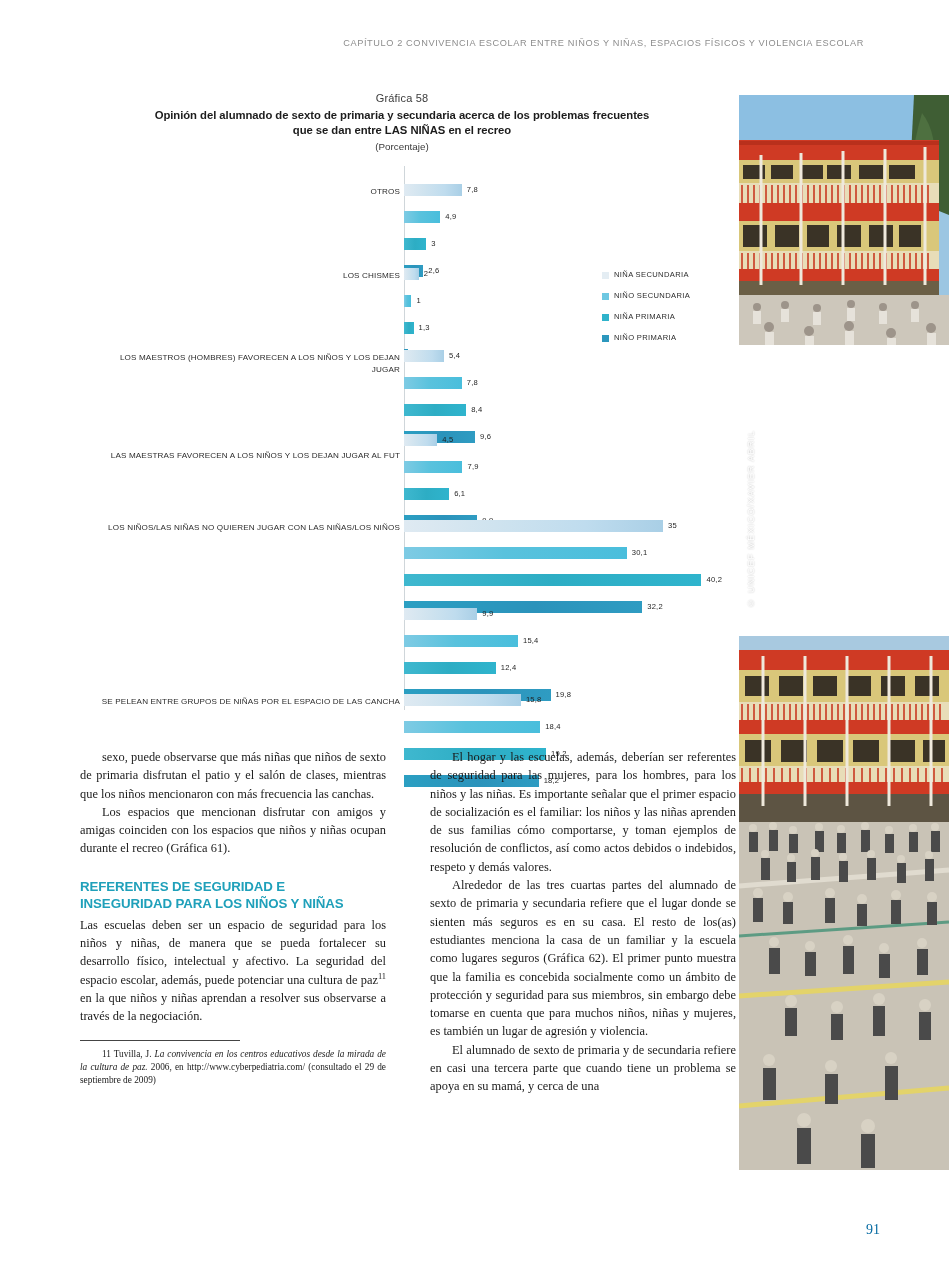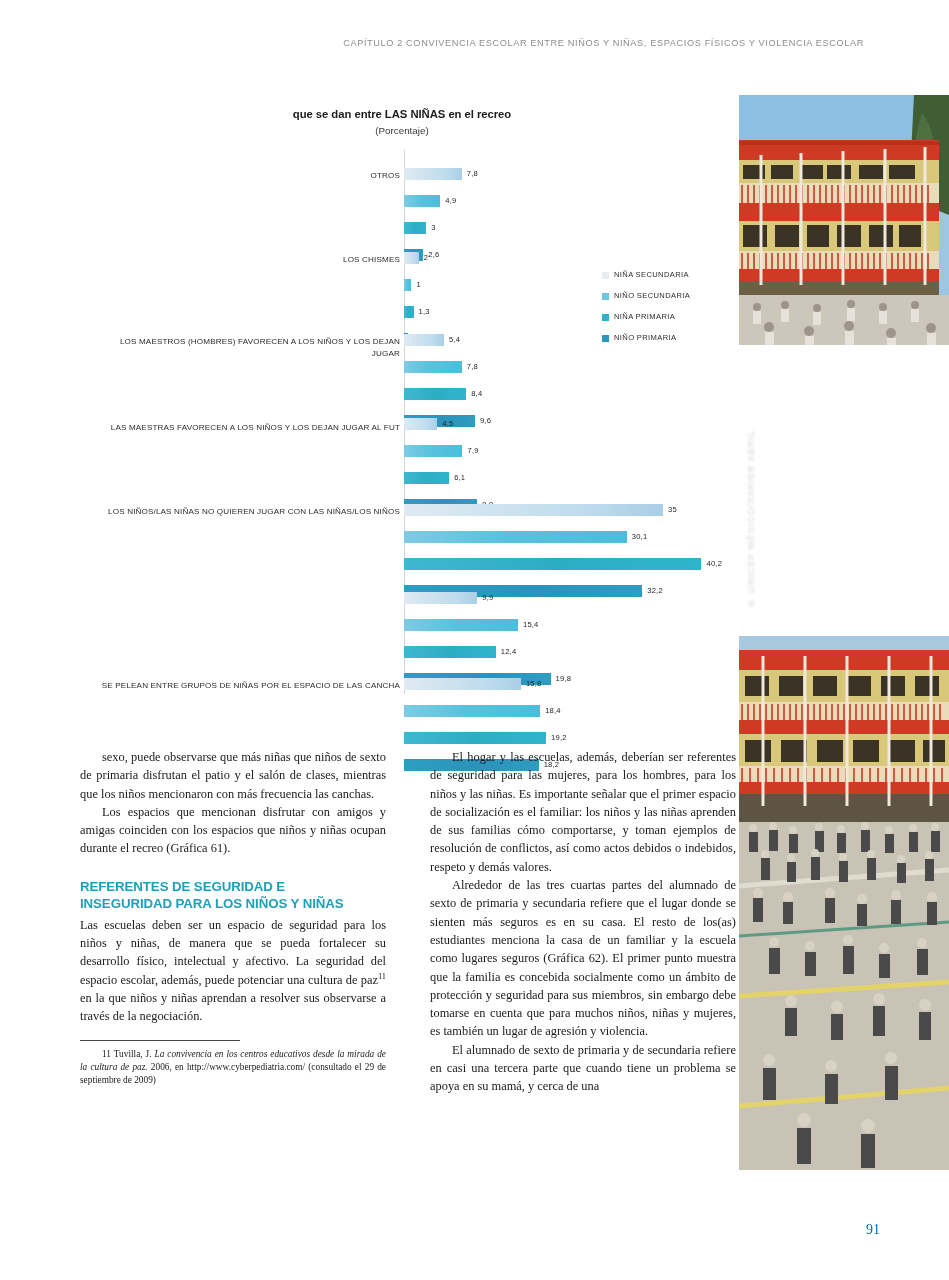--- a/index.html
+++ b/index.html
@@ -407,22 +407,23 @@
           <circle cx="152" cy="422" r="6"></circle>
         <circle cx="65" cy="484" r="7"></circle>
           <circle cx="129" cy="490" r="7"></circle>
       </g>
     </svg>
   </div>
 
   <div class="credit">© UNICEF MÉXICO/XAVIER ABRIL</div>
 
   <div class="chart-wrap">
+    <div class="chart-title-a">Gráfica 58</div>
     <div class="chart-title-b">
-      <br>
+      <span>Opinión del alumnado de sexto de primaria y secundaria acerca de  los problemas frecuentes</span><br>
       <span>que se dan entre  LAS NIÑAS en el recreo</span>
     </div>
     <div class="chart-title-c">(Porcentaje)</div>
 
     <div class="plot" id="plot">
       <div class="axis-line"></div>
     <div class="cat-label" style="top: 20px;">OTROS</div>
         <div class="bars" style="top: 12px;">
           <div class="bar-row">
             <div class="bar s0" style="width: 57.72px;"></div>
@@ -472,21 +473,21 @@
           </div>
           <div class="bar-row">
             <div class="bar s2" style="width: 62.16px;"></div>
             <span class="val">8,4</span>
           </div>
           <div class="bar-row">
             <div class="bar s3" style="width: 71.04px;"></div>
             <span class="val">9,6</span>
           </div>
         </div>
-        <div class="cat-label" style="top: 272px;">LAS MAESTRAS FAVORECEN A LOS NIÑOS Y LOS DEJAN JUGAR AL FUT</div>
+        <div class="cat-label" style="top: 284px;">LAS MAESTRAS FAVORECEN A LOS NIÑOS Y LOS DEJAN JUGAR AL FUT</div>
         <div class="bars" style="top: 262px;">
           <div class="bar-row">
             <div class="bar s0" style="width: 33.3px;"></div>
             <span class="val">4,5</span>
           </div>
           <div class="bar-row">
             <div class="bar s1" style="width: 58.46px;"></div>
             <span class="val">7,9</span>
           </div>
           <div class="bar-row">

